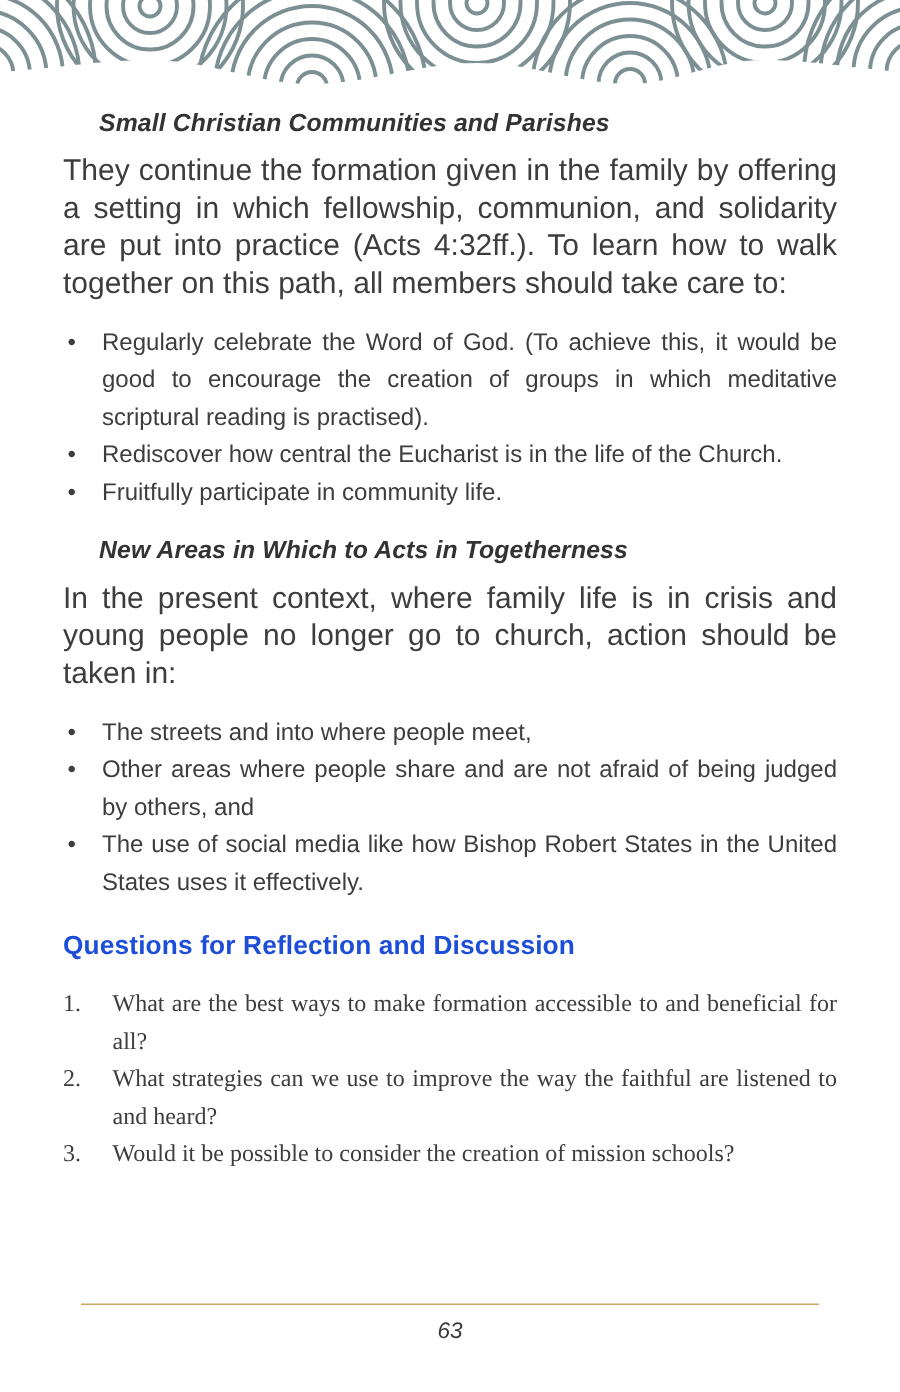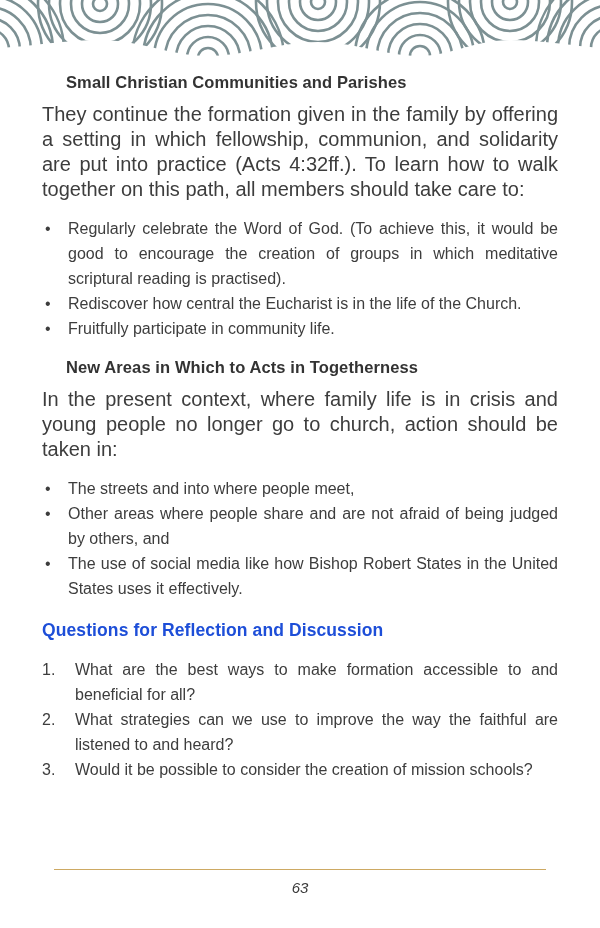--- a/index.html
+++ b/index.html
@@ -1,26 +1,26 @@
 <!DOCTYPE html>
 <html><head>
 <meta charset="utf-8">
 <style>
   html,body{margin:0;padding:0;background:#ffffff;}
   body{font-family:"Liberation Sans", sans-serif;color:#3d3d3d;}
   .page{position:relative;width:600px;height:928px;background:#ffffff;overflow:hidden;margin:0 auto;}
   .pattern-band{position:absolute;top:0;left:0;width:600px;height:64px;line-height:0;}
   .content{position:absolute;top:56px;left:0;width:600px;padding:0 42px;box-sizing:border-box;}
-  .subheading{font-size:16.5px;font-weight:bold;color:#333333;margin:17px 0 0;padding-left:24px;letter-spacing:.1px;}
+  .subheading{font-size:16.5px;font-weight:bold;font-style:italic;color:#333333;margin:17px 0 0;padding-left:24px;letter-spacing:.1px;}
   .body-para{font-size:20px;line-height:25px;text-align:justify;margin:10px 0 0;}
   ul.bullets{list-style:none;margin:14px 0 0;padding:0;font-size:16px;line-height:25px;}
   ul.bullets li{position:relative;padding-left:26px;text-align:justify;}
   ul.bullets li::before{content:"\2022";position:absolute;left:3px;top:0;color:#3d3d3d;}
   .gold-heading{font-size:17.5px;font-weight:bold;margin:19px 0 0;letter-spacing:.1px;}
-  ol.questions{list-style:none;margin:16px 0 0;padding:0;counter-reset:q;font-size:16px;line-height:25px;}
+  ol.questions{list-style:none;margin:16px 0 0;padding:0;counter-reset:q;font-size:16px;line-height:25px;font-family:Liberation Serif, serif;}
   ol.questions li{position:relative;padding-left:33px;text-align:justify;counter-increment:q;}
   ol.questions li::before{content:counter(q) ".";position:absolute;left:0;top:0;color:#3d3d3d;}
   .footer-rule{position:absolute;left:54px;right:54px;top:869px;border:none;border-top:1.5px solid #cda963;margin:0;}
   .page-number{position:absolute;top:879px;left:0;width:100%;text-align:center;font-size:15px;color:#3a3a3a;font-style:italic;}
 </style>
 </head>
 <body>
 
 <div class="page">
 

